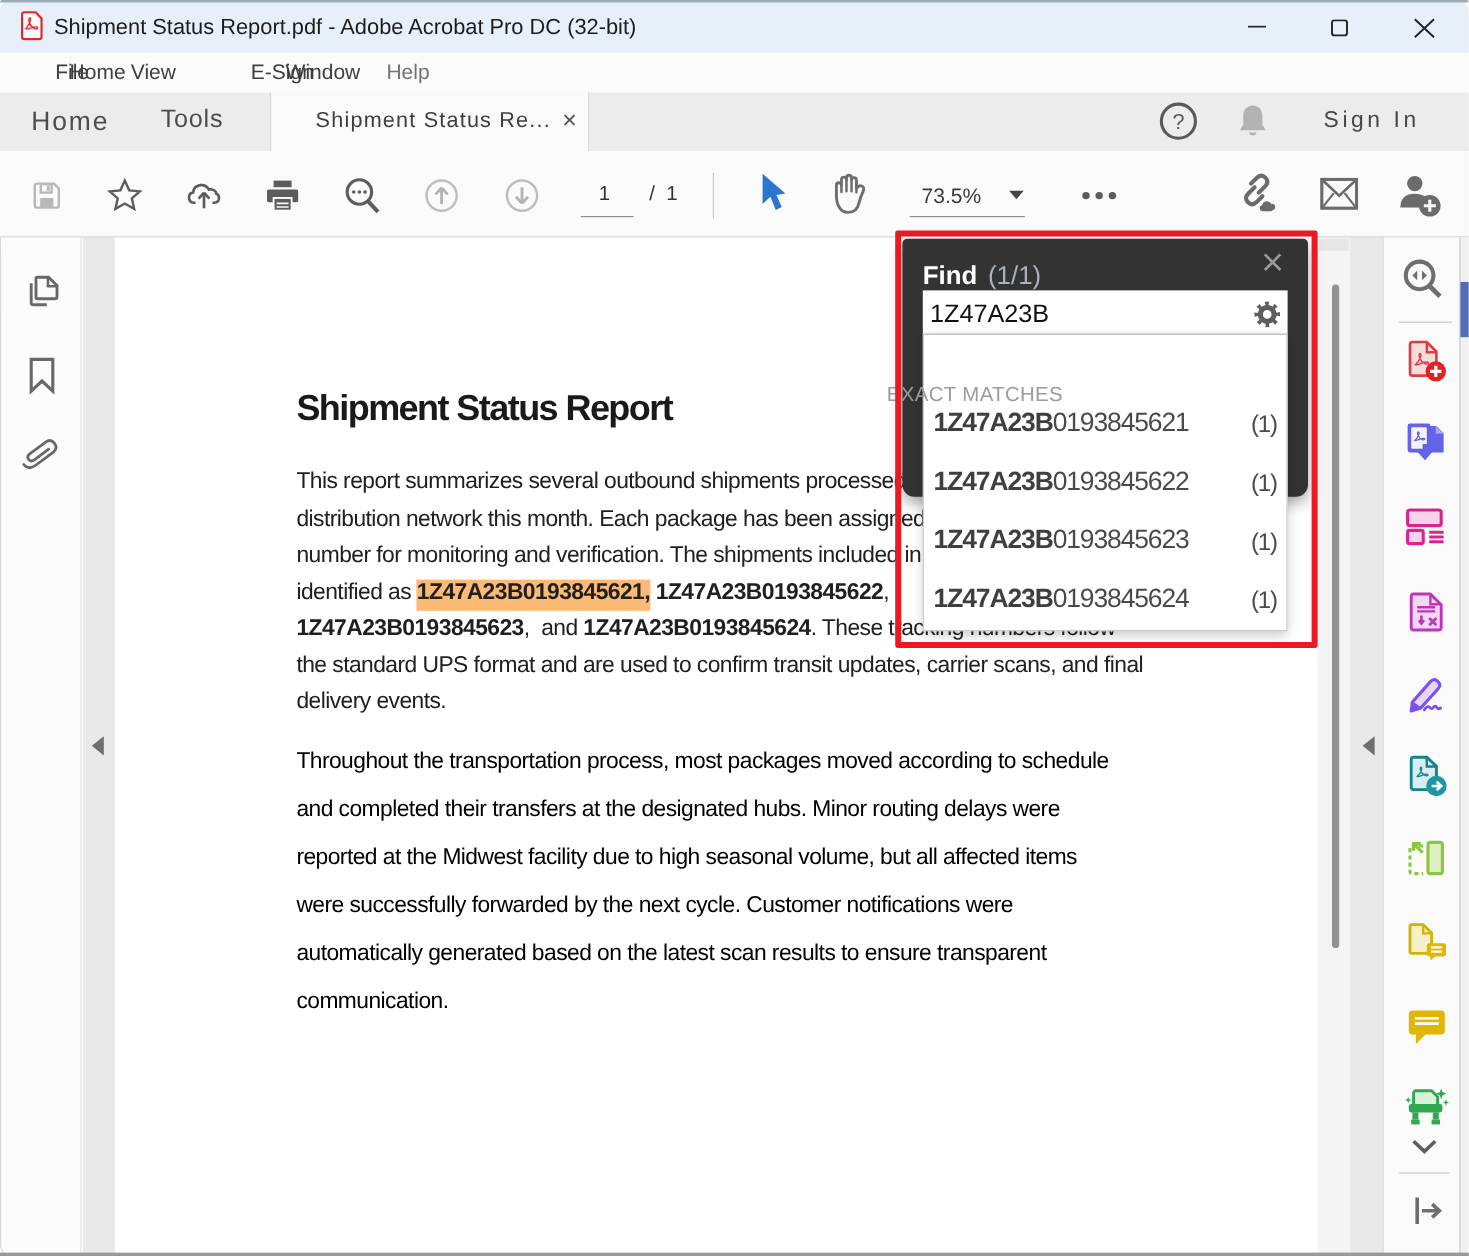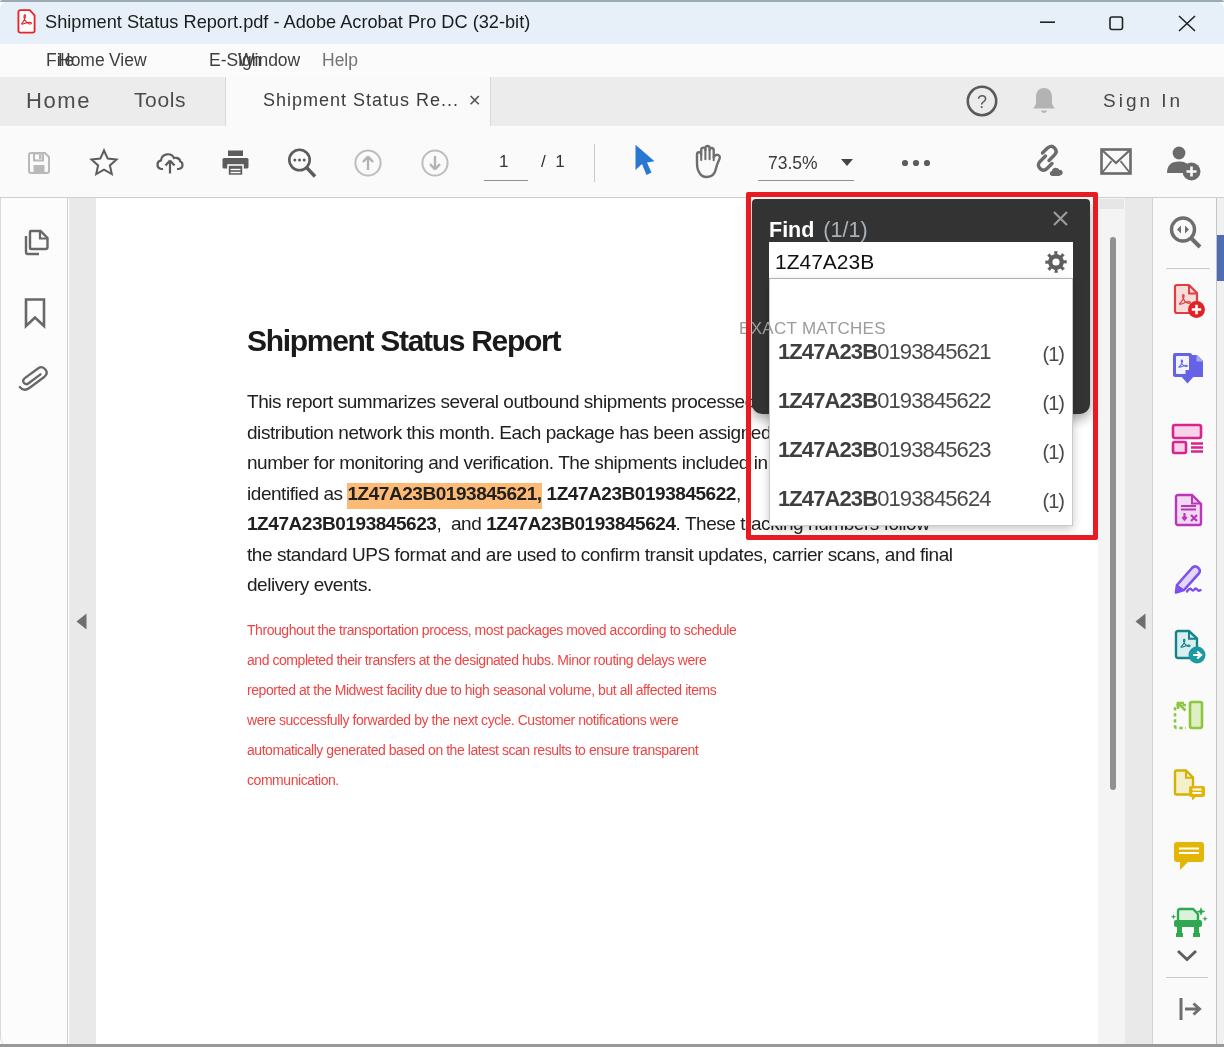--- a/index.html
+++ b/index.html
@@ -277,21 +277,21 @@
 <div class="abs" style="left:247px;top:324px;font-size:30px;font-weight:bold;letter-spacing:-1.3px;color:#1a1a1a;">Shipment Status Report</div>
 <div class="abs" style="left:247px;top:387px;width:720px;font-size:19px;line-height:30.5px;letter-spacing:-0.45px;color:#202020;white-space:nowrap;">
 This report summarizes several outbound shipments processed through our regional<br>
 distribution network this month. Each package has been assigned a unique tracking<br>
 number for monitoring and verification. The shipments included in this report are<br>
 identified as <b><span style="background:#fdba74;padding-bottom:5px;">1Z47A23B0193845621,</span></b> <b>1Z47A23B0193845622</b>,<br>
 <b>1Z47A23B0193845623</b>,&nbsp; and <b>1Z47A23B0193845624</b>. These tracking numbers follow<br>
 the standard UPS format and are used to confirm transit updates, carrier scans, and final<br>
 delivery events.
 </div>
-<div class="abs" style="left:247px;top:615px;width:720px;font-size:14px;line-height:30px;letter-spacing:-0.45px;color:#ef4444;white-space:nowrap;">
+<div class="abs" style="left:247px;top:615px;width:720px;font-size:19px;line-height:40px;letter-spacing:-0.45px;color:#000000;white-space:nowrap;">
 Throughout the transportation process, most packages moved according to schedule<br>
 and completed their transfers at the designated hubs. Minor routing delays were<br>
 reported at the Midwest facility due to high seasonal volume, but all affected items<br>
 were successfully forwarded by the next cycle. Customer notifications were<br>
 automatically generated based on the latest scan results to ensure transparent<br>
 communication.
 </div>
 
 <div class="abs" style="left:747px;top:193px;width:350px;height:7px;background:#ffffff;"></div>
 <div class="abs" style="left:752px;top:199px;width:338px;height:215px;background:#333333;border-radius:4px 4px 10px 10px;box-shadow:0 5px 12px rgba(0,0,0,0.35);"></div>

